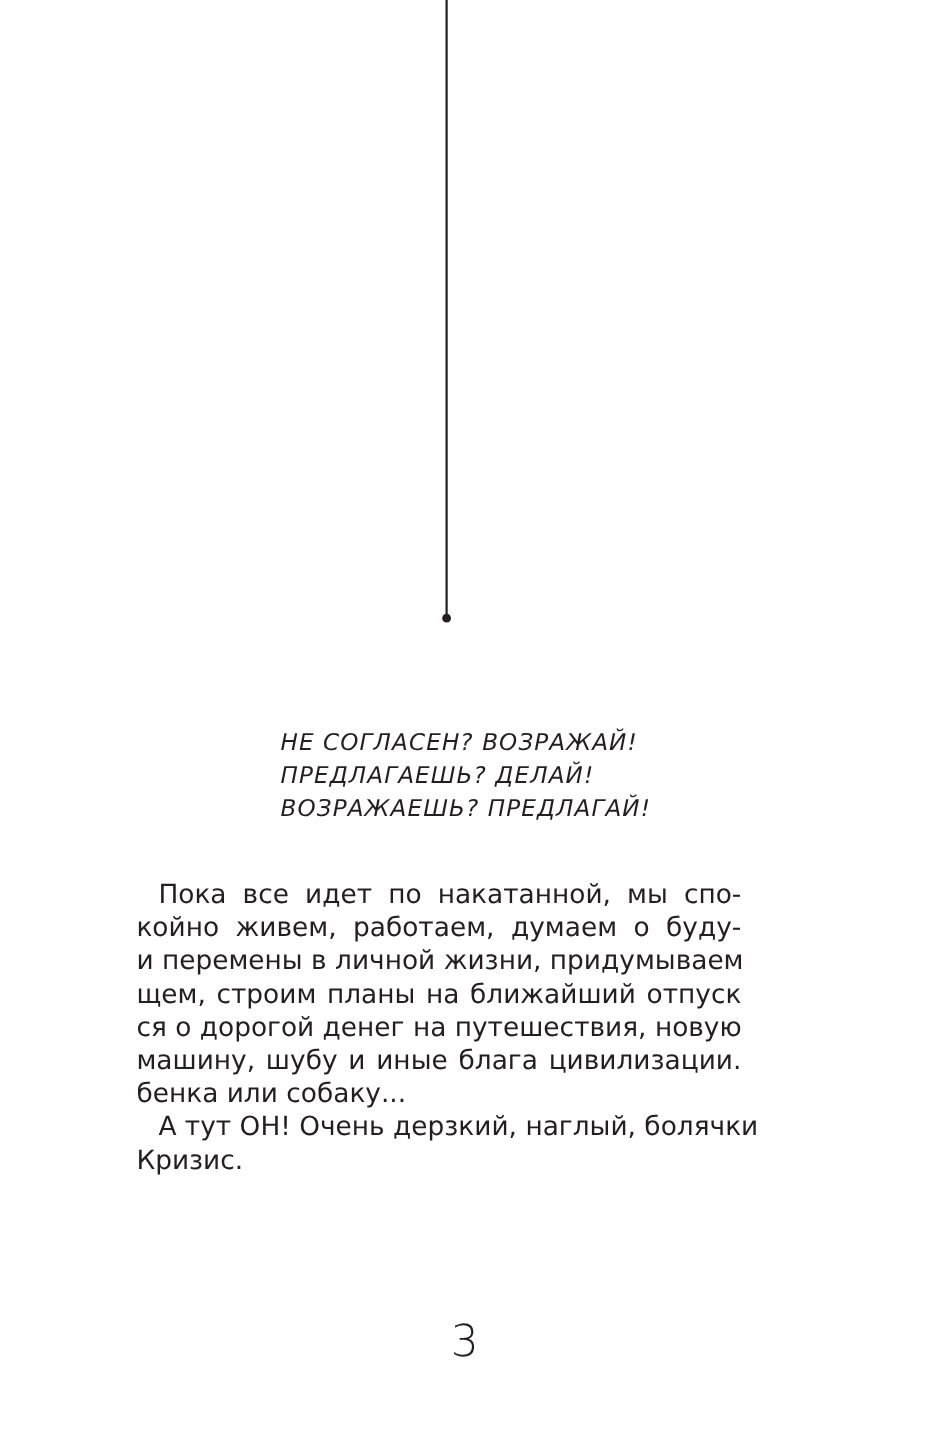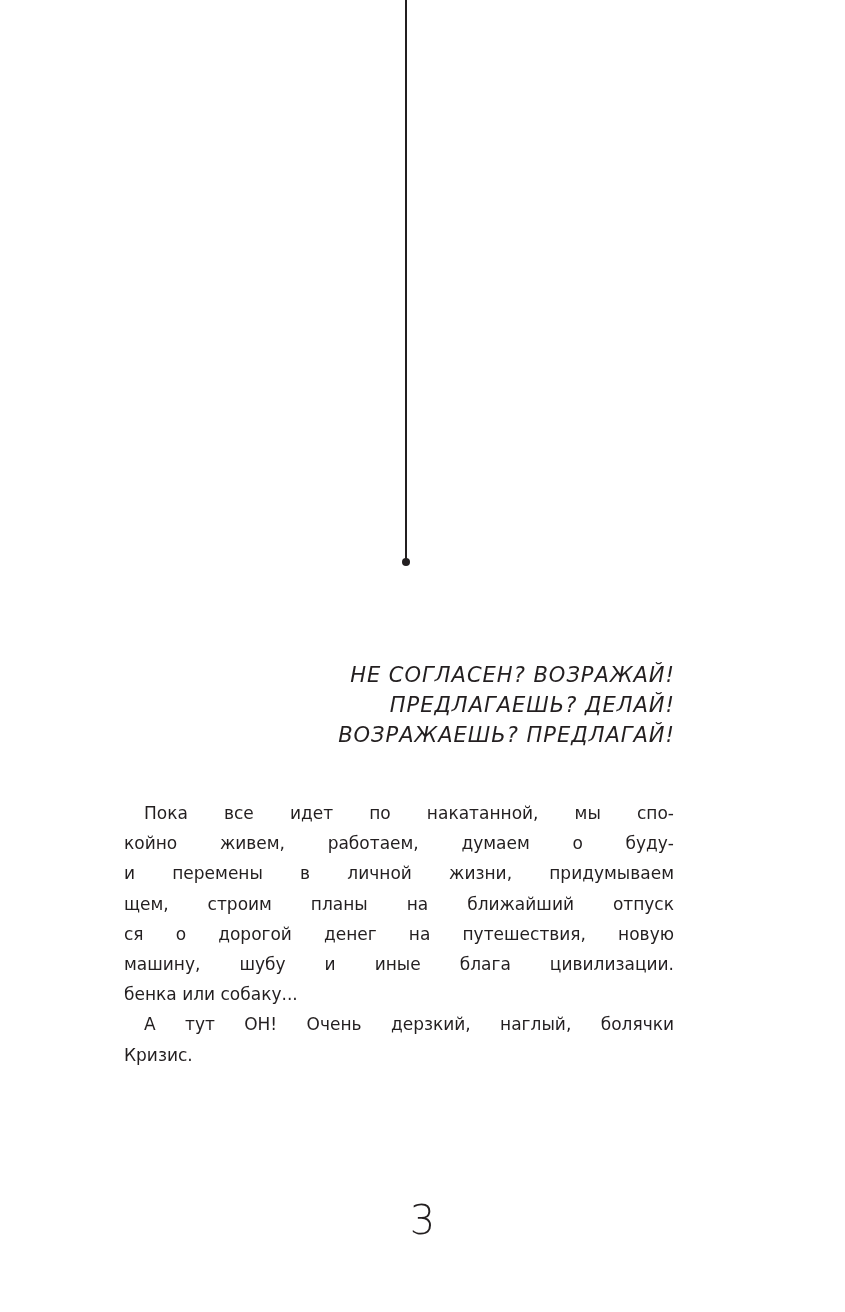--- a/index.html
+++ b/index.html
@@ -1,24 +1,24 @@
 <!DOCTYPE html>
 <html><head>
   <meta charset="utf-8">
   <style>
     html, body { margin: 0; padding: 0; background: #ffffff; }
     body { width: 845px; height: 1312px; position: relative; overflow: hidden; color: #231f20; }
     .vline { position: absolute; left: 405px; top: 0; width: 2px; height: 561px; background: #231f20; }
     .vdot { position: absolute; left: 402px; top: 558px; width: 8px; height: 8px; border-radius: 50%; background: #231f20; }
-    .epigraph { position: absolute; right: 170px; top: 660px; width: 420px; text-align: right;
+    .epigraph { position: absolute; right: 170px; top: 660px; width: 420px; text-align: left;
       font-family: "DejaVu Sans", sans-serif; font-style: italic; font-size: 21px; line-height: 30px;
       letter-spacing: 1px; font-weight: normal; text-transform: uppercase; color: #231f20; }
     .epigraph div { font-variant: small-caps; }
     .body { position: absolute; left: 124px; top: 798px; width: 550px;
-      font-family: "DejaVu Sans", sans-serif; font-size: 17px; line-height: 30.2px; color: #231f20;
+      font-family: "DejaVu Sans", sans-serif; font-size: 24px; line-height: 30.2px; color: #231f20;
       text-align: justify; }
     .body .line { display: block; white-space: nowrap; text-align-last: justify; text-align: justify; }
     .body .line.last { text-align-last: left; }
     .body .line.indent { padding-left: 20px; }
     .pagenum { position: absolute; left: 0; width: 845px; top: 1197px; text-align: center;
       font-family: "DejaVu Sans", sans-serif; font-size: 40px; font-weight: 300; color: #231f20; }
   </style>
 </head>
 <body>
 

